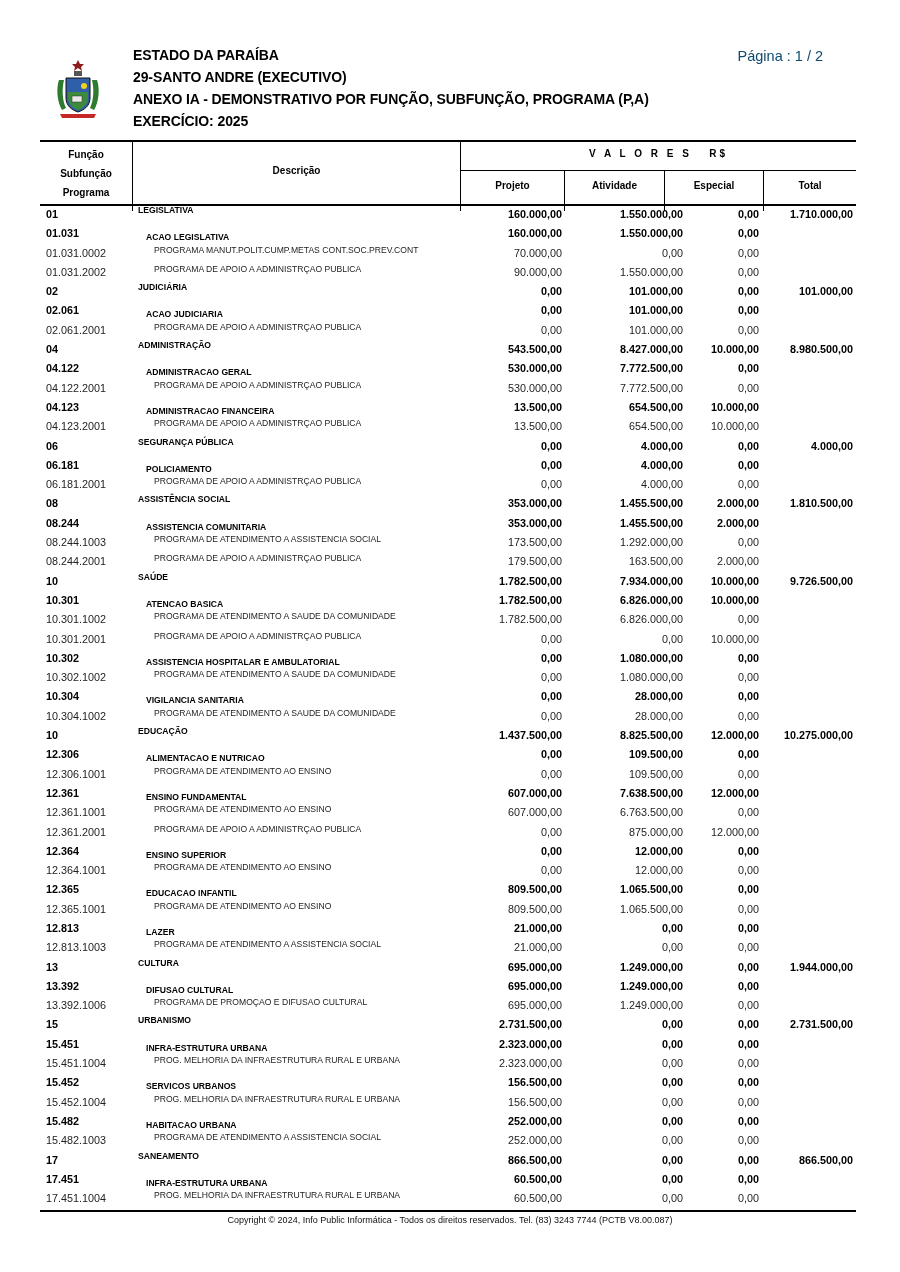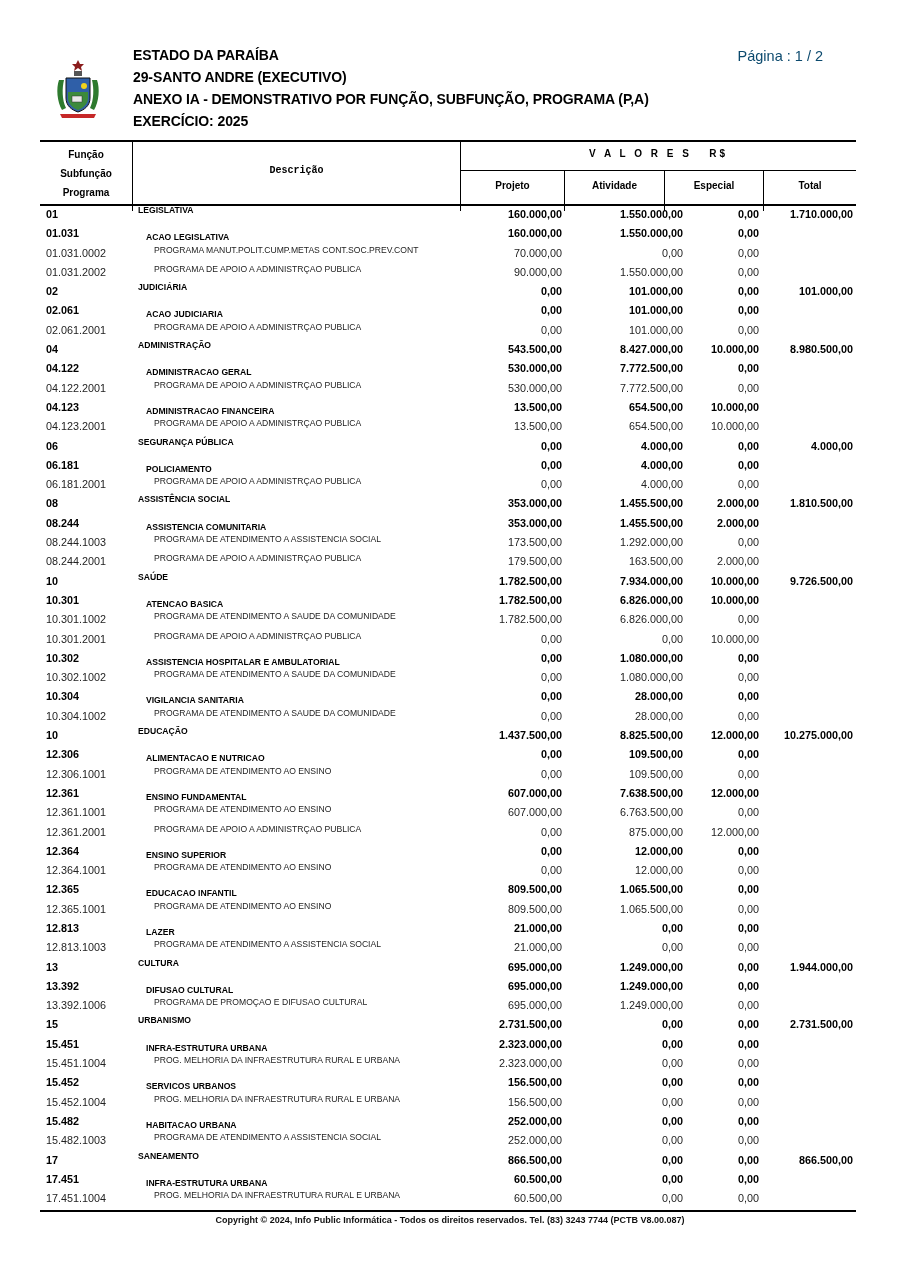--- a/index.html
+++ b/index.html
@@ -19,21 +19,21 @@
   .lvl1 .desc { left: 98px; }
   .lvl2 .desc { left: 106px; margin-top: 8px; }
   .lvl3 .desc { left: 114px; top: 1px !important; color: #222; }
   .num { text-align: right; width: 110px; }
   .n1 { left: 412px; }
   .n2 { left: 533px; }
   .n3 { left: 609px; }
   .n4 { left: 703px; }
   .lvl1, .lvl2 { font-weight: bold; color: #000; }
   .lvl3 { font-weight: normal; color: #222; }
-  .footer { position: absolute; left: 0; width: 900px; top: 1215px; text-align: center; font-size: 9px; font-weight: bold; color: #111; }
+  .footer { position: absolute; left: 0; width: 900px; top: 1215px; text-align: center; font-size: 9px; font-weight: normal; color: #111; }
 </style>
 </head>
 <body>
 
 <svg class="logo" viewBox="0 0 44 64">
   <polygon points="22,2 24,6 28,6 25,9 26,13 22,10 18,13 19,9 16,6 20,6" fill="#8a1c1c"></polygon>
   <rect x="18" y="13" width="8" height="5" fill="#555"></rect>
   <path d="M3,22 C0,30 1,44 6,52 L10,50 C6,42 6,30 8,22 Z" fill="#2e7a2e"></path>
   <path d="M41,22 C44,30 43,44 38,52 L34,50 C38,42 38,30 36,22 Z" fill="#2e7a2e"></path>
   <path d="M10,20 L34,20 L34,40 C34,48 28,52 22,54 C16,52 10,48 10,40 Z" fill="#2f5fa8" stroke="#111" stroke-width="1"></path>
@@ -56,21 +56,21 @@
 <div class="vline" style="left:460px; top:141px; height:70px;"></div>
 <div class="vline" style="left:564px; top:171px; height:40px;"></div>
 <div class="vline" style="left:664px; top:171px; height:40px;"></div>
 <div class="vline" style="left:763px; top:171px; height:40px;"></div>
 
 <div class="th" style="left:40px; width:92px; top:145px; line-height:19px;">
   <div>Função</div>
   <div>Subfunção</div>
   <div>Programa</div>
 </div>
-<div class="th" style="left:133px; width:327px; top:165px;font-family:Liberation Mono, monospace;">Descrição</div>
+<div class="th" style="left:133px; width:327px; top:165px;">Descrição</div>
 <div class="th" style="left:461px; width:395px; top:148px; white-space:pre; letter-spacing:3px;">V A L O R E S   R$</div>
 <div class="th" style="left:461px; width:103px; top:180px;">Projeto</div>
 <div class="th" style="left:565px; width:99px; top:180px;">Atividade</div>
 <div class="th" style="left:665px; width:98px; top:180px;">Especial</div>
 <div class="th" style="left:764px; width:92px; top:180px;">Total</div>
 
 <div class="rows" id="rows">
     <div class="row lvl1">
       <span class="code">01</span>
       <span class="desc">LEGISLATIVA</span>

